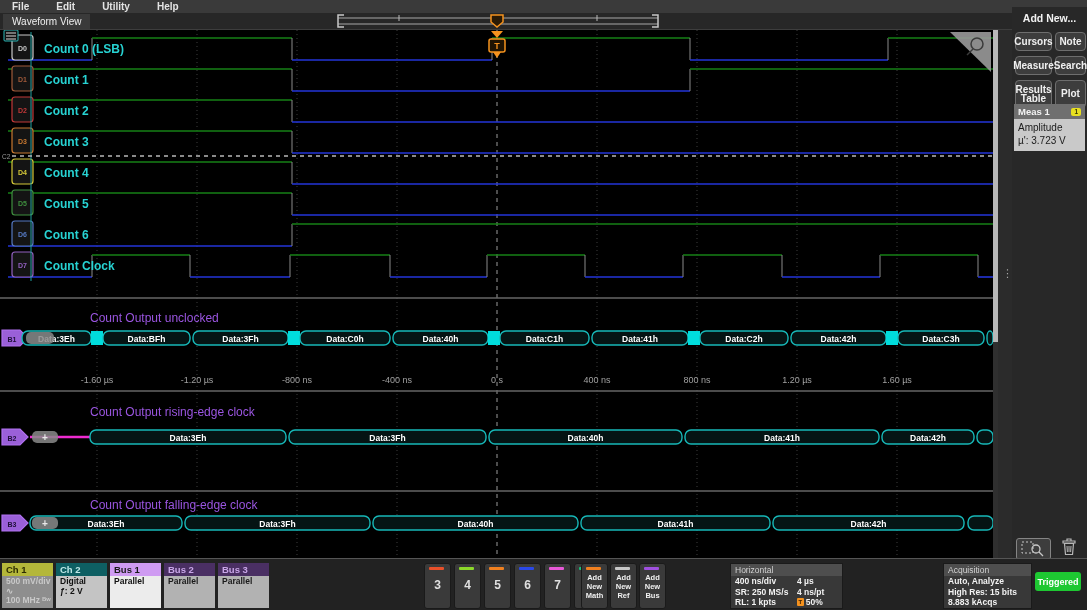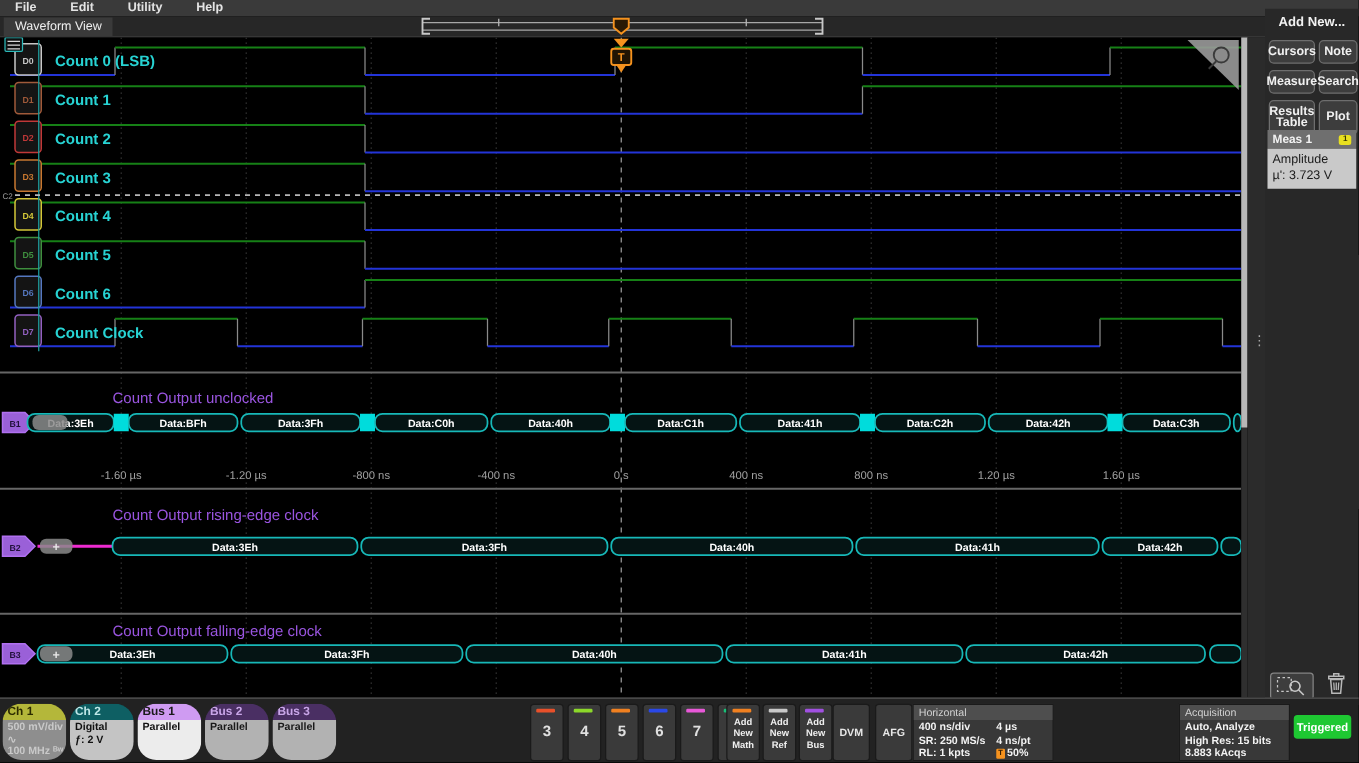--- a/index.html
+++ b/index.html
@@ -24,21 +24,21 @@
             display:flex;align-items:center;justify-content:center;text-align:center;line-height:9.5px;}
   .meas-card{position:absolute;left:2px;top:97px;width:71px;}
   .meas-h{background:#6f6f6f;color:#f2f2f2;font-size:9.5px;font-weight:bold;padding:2px 4px;display:flex;justify-content:space-between;align-items:center;}
   .meas-badge{background:#e8e020;color:#3a3a00;font-size:6.5px;font-weight:bold;border-radius:2px;padding:0 3px;line-height:8px;}
   .meas-b{background:#c9c9c9;color:#1a1a1a;font-size:10px;padding:3px 4px 4px 4px;line-height:12.5px;}
   .rp-zoom-btn{position:absolute;left:4px;top:531px;width:33px;height:20px;background:#3d3d3d;border:1px solid #858585;border-radius:3px;
                display:flex;align-items:center;justify-content:center;}
   .rp-trash-btn{position:absolute;left:45px;top:529px;width:24px;height:22px;display:flex;align-items:center;justify-content:center;}
   .bottombar{position:absolute;left:0;top:558px;width:1087px;height:52px;background:#222;border-top:1px solid #555;box-sizing:border-box;}
   .chbadges{position:absolute;left:2px;top:4px;display:flex;gap:3px;}
-  .chbadge{width:51px;height:45px;overflow:hidden;border-radius:15px;}
+  .chbadge{width:51px;height:45px;overflow:hidden;}
   .chb-h{height:13px;font-size:9.5px;font-weight:bold;padding:1px 0 0 4px;box-sizing:border-box;}
   .chb-b{height:32px;padding:1px 0 0 4px;box-sizing:border-box;}
   .chb-line{font-size:8.5px;font-weight:bold;line-height:9.5px;white-space:nowrap;}
   .numbtns{position:absolute;left:424px;top:4px;display:flex;gap:3px;}
   .numbtn{width:25px;height:44px;background:#3a3a3a;border:1px solid #1a1a1a;border-radius:3px;position:relative;}
   .numbtn .stripe,.addbtn .stripe{position:absolute;left:4px;top:3px;width:15px;height:3px;border-radius:1px;}
   .numbtn .lbl{position:absolute;left:0;top:14px;width:100%;text-align:center;color:#e0e0e0;font-size:12px;font-weight:bold;}
   .addbtns{position:absolute;left:581px;top:4px;display:flex;gap:2px;}
   .addbtn{width:25px;height:44px;background:#3a3a3a;border:1px solid #1a1a1a;border-radius:3px;position:relative;}
   .addbtn .lbl{position:absolute;left:0;top:9px;width:100%;text-align:center;color:#f0f0f0;font-size:7.5px;font-weight:bold;line-height:9px;}
@@ -394,24 +394,20 @@
       </div>
       <div class="addbtn">
         <div class="stripe" style="background: rgb(200, 200, 200);"></div>
         <div class="lbl">Add New Ref</div>
       </div>
       <div class="addbtn">
         <div class="stripe" style="background: rgb(160, 80, 224);"></div>
         <div class="lbl">Add New Bus</div>
       </div>
     </div>
-  <div class="miscbtns">
-      <div class="miscbtn">DVM</div>
-      <div class="miscbtn">AFG</div>
-    </div>
 
   <div class="panel" style="left:730px;width:113px;">
     <div class="panel-h">Horizontal</div>
     <div id="horiz-rows">
         <div class="panel-row">
           <div class="c1">400 ns/div</div>
           <div class="c2">4 µs</div>
         </div>
         <div class="panel-row">
           <div class="c1">SR: 250 MS/s</div>

